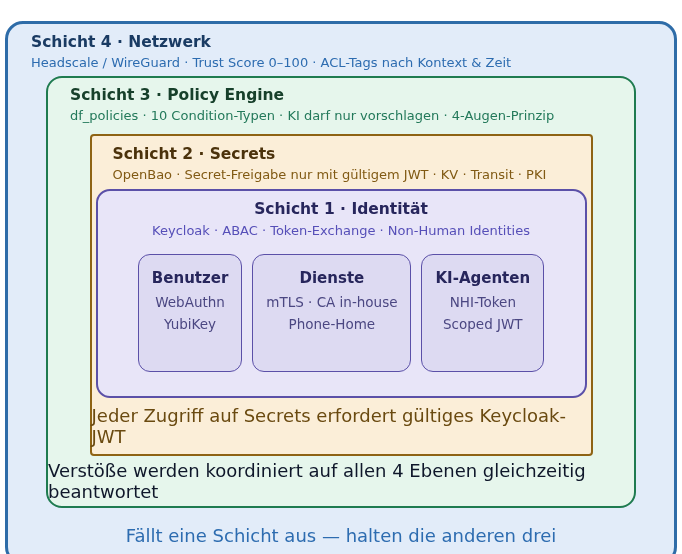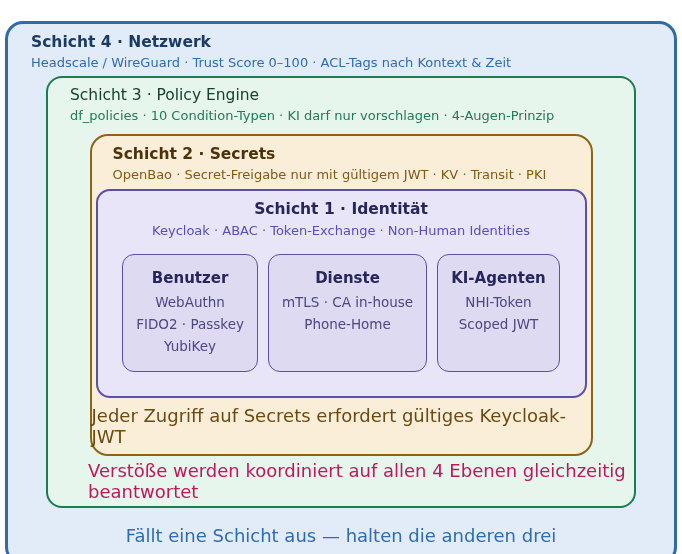--- a/index.html
+++ b/index.html
@@ -33,30 +33,30 @@
 
   
   .layer3 {
     margin: 5px auto 0 auto;
     width: 590px; height: 432px;
     background: #e6f6ec;
     border: 2px solid #1f7b50;
     border-radius: 16px;
   }
   .hdr3 { padding: 8px 22px 0 22px; }
-  .title3 { font-size: 15.5px; font-weight: normal; color: #17402b; line-height: 19px; }
+  .title3 { font-size: 15.5px; font-weight: bold; color: #17402b; line-height: 19px; }
   .sub3 { font-size: 13px; color: #23795a; line-height: 17px; margin-top: 2px; }
 
   
   .layer2 {
     margin: 10px auto 0 auto;
     width: 503px; height: 322px;
     background: #fbeed8;
     border: 2px solid #8e6314;
-    border-radius: 18px;
+    border-radius: 4px;
   }
   .hdr2 { padding: 9px 22px 0 21px; }
   .title2 { font-size: 15.5px; font-weight: bold; color: #4b320b; line-height: 19px; }
   .sub2 { font-size: 13px; color: #815a14; line-height: 17px; margin-top: 2px; }
 
   
   .layer1 {
     margin: 6px auto 0 auto;
     width: 491px; height: 209px;
     background: #e8e5f8;
@@ -89,21 +89,21 @@
 
   
   .note {
     flex: 1 1 auto;
     display: flex;
     align-items: center;
     justify-content: center;
     font-size: 18px;
   }
   .note2 { color: #6a4a10; }
-  .note3 { color: #be185d; padding-left: 40px; }
+  .note3 { color: #0f172a; }
   .note4 { color: #2d6cb0; }
 </style>
 </head>
 <body>
 
 <div class="stage">
 
   <div class="box layer4">
     <div class="hdr hdr4">
       <div class="title4">Schicht 4 · Netzwerk</div>
@@ -125,21 +125,20 @@
         <div class="box layer1">
           <div class="hdr hdr1">
             <div class="title1">Schicht 1 · Identität</div>
             <div class="sub1">Keycloak · ABAC · Token-Exchange · Non-Human Identities</div>
           </div>
 
           <div class="cards">
             <div class="card">
               <div class="card-title">Benutzer</div>
               <div class="card-item">WebAuthn</div>
-              <div class="card-item">FIDO2 · Passkey</div>
               <div class="card-item">YubiKey</div>
             </div>
             <div class="card">
               <div class="card-title">Dienste</div>
               <div class="card-item">mTLS · CA in-house</div>
               <div class="card-item">Phone-Home</div>
             </div>
             <div class="card">
               <div class="card-title">KI-Agenten</div>
               <div class="card-item">NHI-Token</div>

